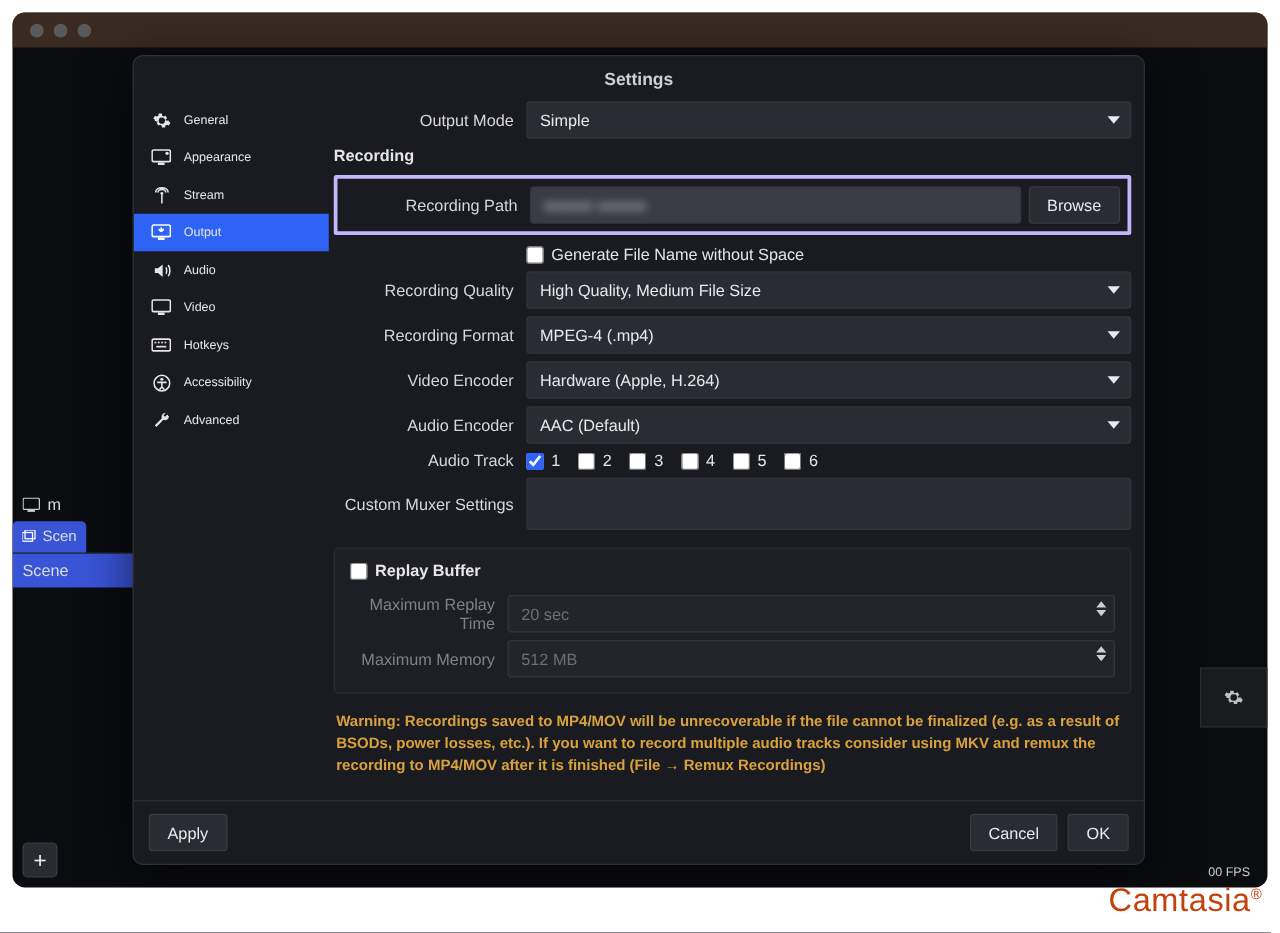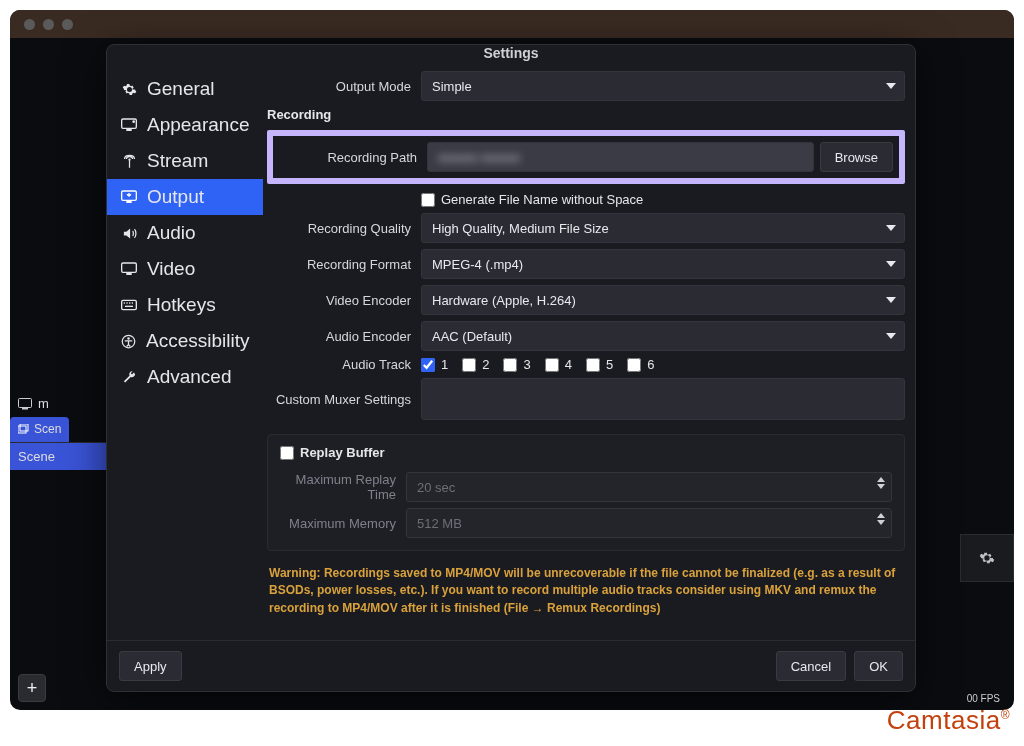--- a/index.html
+++ b/index.html
@@ -17,37 +17,37 @@
   .back-left { position:absolute; left:0; top:380px; width:100px; color:#ddd; font-size:13px;}
   .back-left-row { display:flex; align-items:center; gap:6px; padding:6px 8px; }
   .tab-bar { display:flex; border-bottom:1px solid #2a2b30; }
   .tab { padding:5px 8px; font-size:12px; border-top-left-radius:4px; border-top-right-radius:4px;}
   .tab.active { background:#3a54d8; }
   .back-scene-item { background:#3a54d8; padding:6px 8px; font-size:13px;}
   .back-plus { position:absolute; left:8px; bottom:8px; width:28px; height:28px; background:#2a2b30; border:1px solid #3a3b40; color:#eee; display:flex; align-items:center; justify-content:center; border-radius:4px; font-size:18px;}
 
   
   .dialog { position:absolute; left:96px; top:34px; width:810px; height:648px; background:#1a1b20; border:1px solid #2f3036; border-radius:8px; box-shadow:0 8px 40px rgba(0,0,0,0.6); display:flex; flex-direction:column;}
-  .dialog-title { text-align:center; color:#cfcfd4; font-weight:600; font-size:14px; padding:0 0 4px;}
+  .dialog-title { text-align:center; color:#cfcfd4; font-weight:600; font-size:14px; padding:10px 0 4px;}
   .dialog-body { flex:1; display:flex; overflow:hidden;}
   .sidebar { width:156px; padding:6px 0; }
-  .sb-item { display:flex; align-items:center; gap:10px; padding:7px 14px; color:#e6e6ea; font-size:19px; cursor:pointer;}
+  .sb-item { display:flex; align-items:center; gap:10px; padding:7px 14px; color:#e6e6ea; font-size:10px; cursor:pointer;}
   .sb-item .ic { width:16px; height:16px; display:flex; align-items:center; justify-content:center;}
   .sb-item.active { background:#2f63f5; }
   .content { flex:1; padding:6px 10px 4px 4px; overflow-y:auto; color:#d6d6dc; font-size:13px; position:relative;}
   .content::-webkit-scrollbar { width:8px; }
   .content::-webkit-scrollbar-thumb { background:#3a3b42; border-radius:4px;}
   .row { display:flex; align-items:center; margin-bottom:6px; }
   .lbl { width:154px; text-align:right; padding-right:10px; color:#d6d6dc; font-size:13px;}
   .ctl { flex:1; }
   .select, .textbox { background:#2b2c33; border:1px solid #34353c; color:#e8e8ee; height:30px; border-radius:3px; width:100%; display:flex; align-items:center; padding:0 10px; position:relative;}
   .select .caret { position:absolute; right:8px; top:50%; transform:translateY(-50%); width:0; height:0; border-left:5px solid transparent; border-right:5px solid transparent; border-top:6px solid #e8e8ee;}
   .select.disabled, .textbox.disabled, .stepper.disabled { background:#24252b; color:#6d6e76;}
   .section-head { font-weight:700; color:#e6e6ea; margin:6px 0 8px 0; font-size:13px;}
-  .highlight-box { border:6px solid #c4b5fd; padding:6px; margin:2px 0 8px 0; border-radius:2px;}
+  .highlight-box { border:3px solid #c4b5fd; padding:6px; margin:2px 0 8px 0; border-radius:2px;}
   .pathrow { display:flex; align-items:center; gap:6px;}
   .pathrow .textbox { flex:1; background:#3a3b44;}
   .blurred { filter: blur(4px); color:#b5b5bd;}
   .browse-btn, .footer-btn { background:#2b2c33; border:1px solid #3a3b42; color:#e8e8ee; height:30px; padding:0 14px; border-radius:3px; display:flex; align-items:center; justify-content:center; font-size:13px; cursor:pointer;}
   .chk { display:flex; align-items:center; gap:6px; color:#e6e6ea; }
   .chk input { width:14px; height:14px; accent-color:#2f63f5;}
   .tracks { display:flex; gap:14px; align-items:center; }
   .big-textbox { background:#2b2c33; border:1px solid #34353c; height:42px; border-radius:3px;}
   .panel { background:#1e1f25; border:1px solid #2b2c33; border-radius:4px; padding:10px 12px 12px; margin-top:14px;}
   .panel .row .lbl { width:126px; color:#7f808a;}

